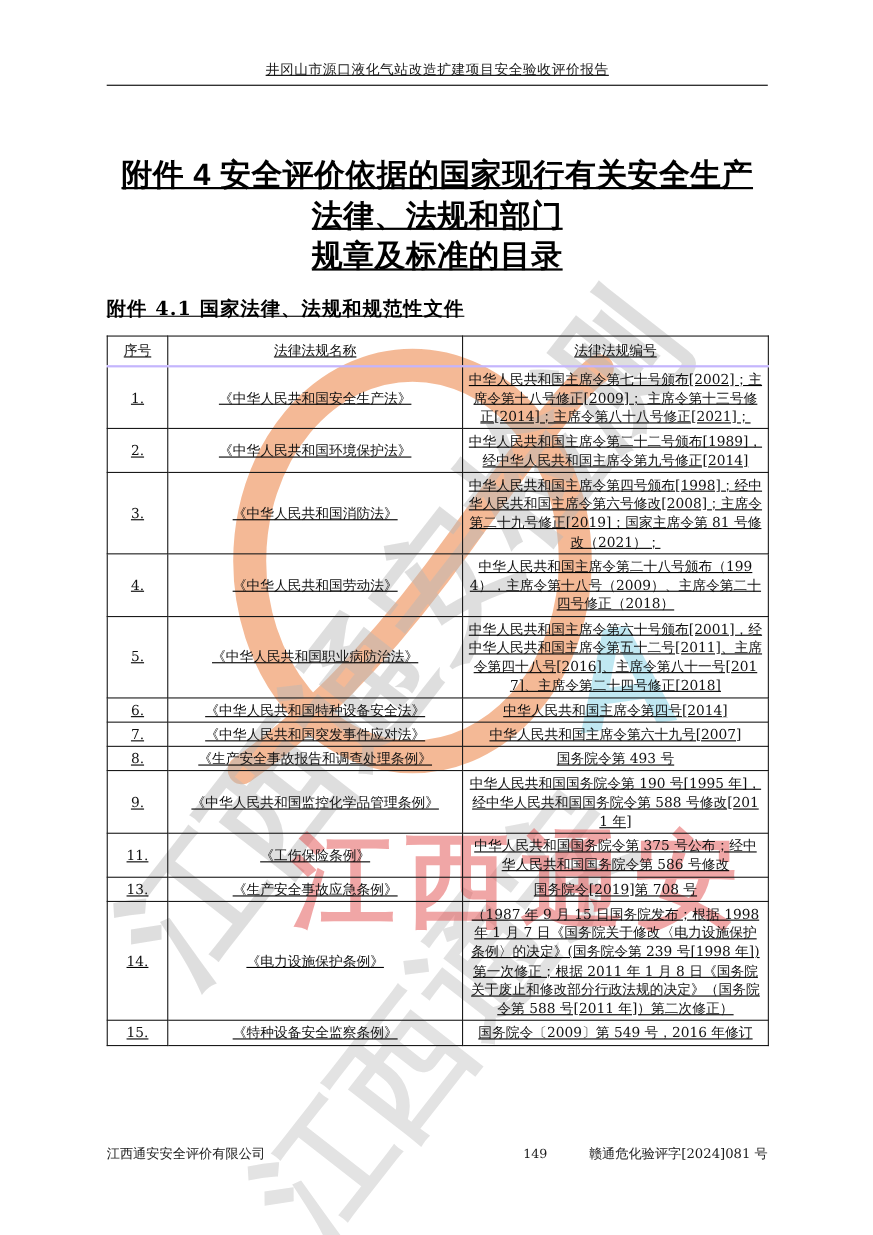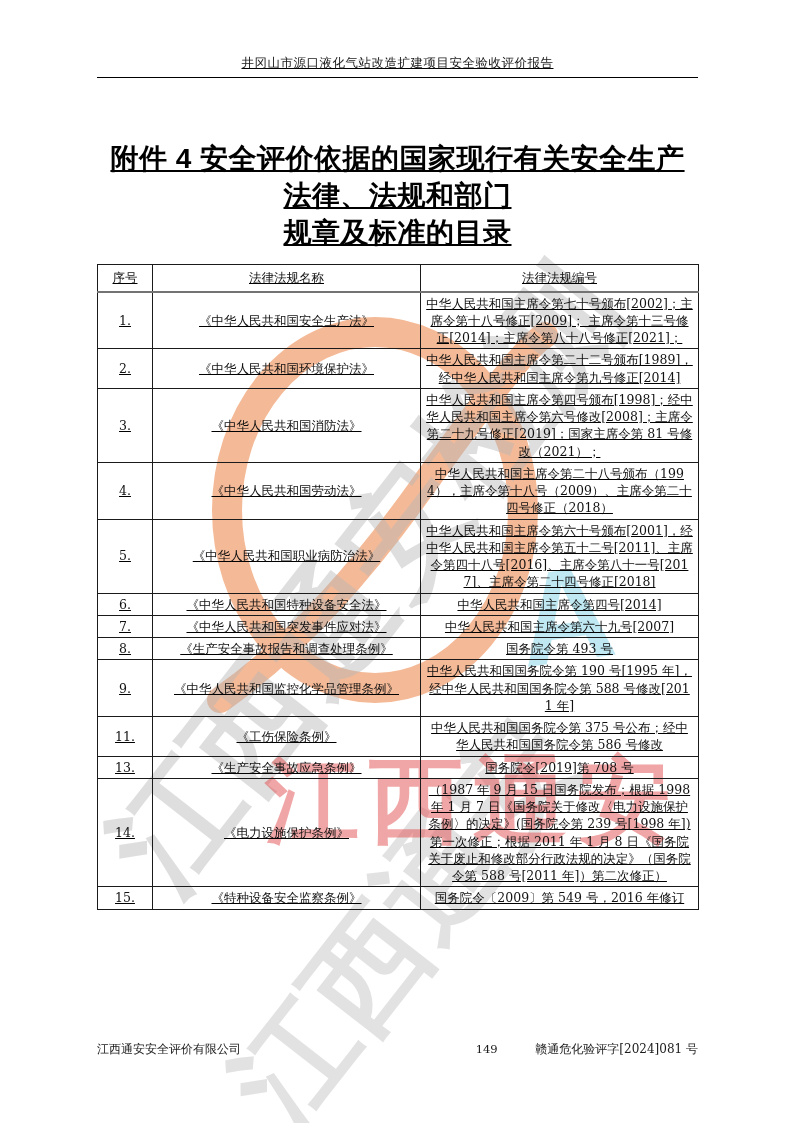--- a/index.html
+++ b/index.html
@@ -47,21 +47,21 @@
     border: 1.5px solid #1a1a1a;
   }
   table.law-table th, table.law-table td {
     border: 1px solid #1a1a1a;
     padding: 2px 5px;
     text-align: center;
     vertical-align: middle;
     line-height: 1.38;
     word-break: break-all;
   }
-  table.law-table thead th { height: 27px; font-weight: normal; border-bottom: 2px solid #737373; }
+  table.law-table thead th { height: 27px; font-weight: normal; border-bottom: 2px solid #c4b5fd; }
   col.c-no { width: 55px; }
   col.c-name { width: 268px; }
   col.c-num { width: 278px; }
 
   
   .doc-footer {
     position: absolute;
     left: 97px; top: 1041px; width: 601px;
     display: flex; align-items: baseline;
     font-size: 12px; color: #1a1a1a;
@@ -128,20 +128,21 @@
   <div class="content">
 
     <div class="doc-header">井冈山市源口液化气站改造扩建项目安全验收评价报告</div>
     <hr class="header-rule">
 
     <div class="main-title">
       <div>附件 4 安全评价依据的国家现行有关安全生产法律、法规和部门</div>
       <div>规章及标准的目录</div>
     </div>
 
+    <div class="sub-title">附件 4.1 国家法律、法规和规范性文件</div>
 
     <table class="law-table">
       <colgroup>
         <col class="c-no">
           <col class="c-name">
           <col class="c-num">
       </colgroup>
       <thead>
         <tr>
           <th>序号</th>

